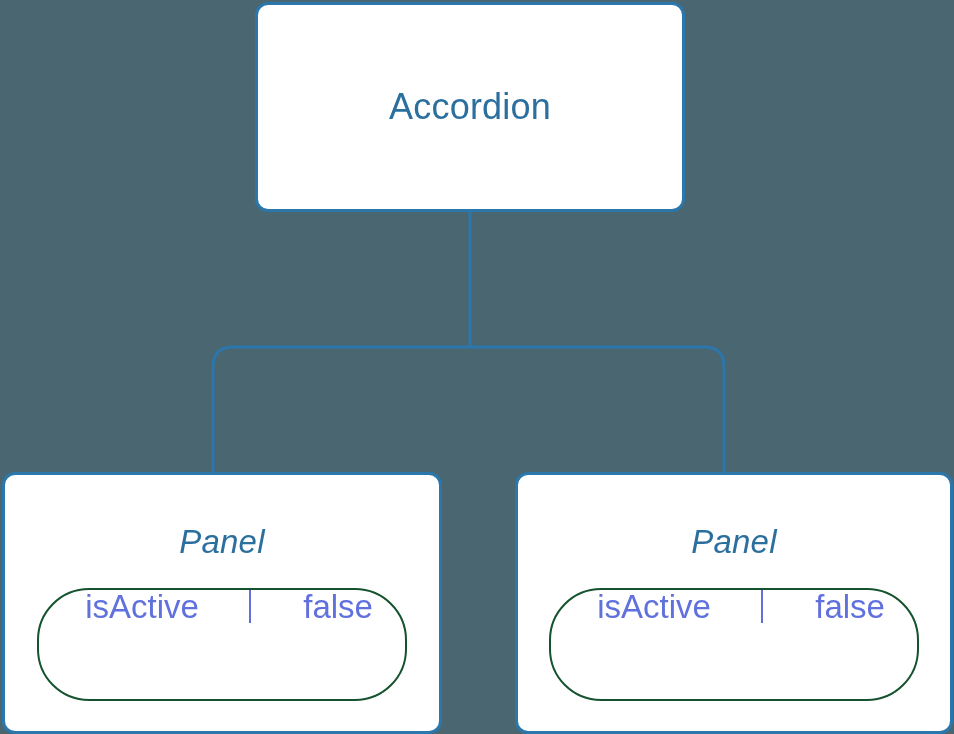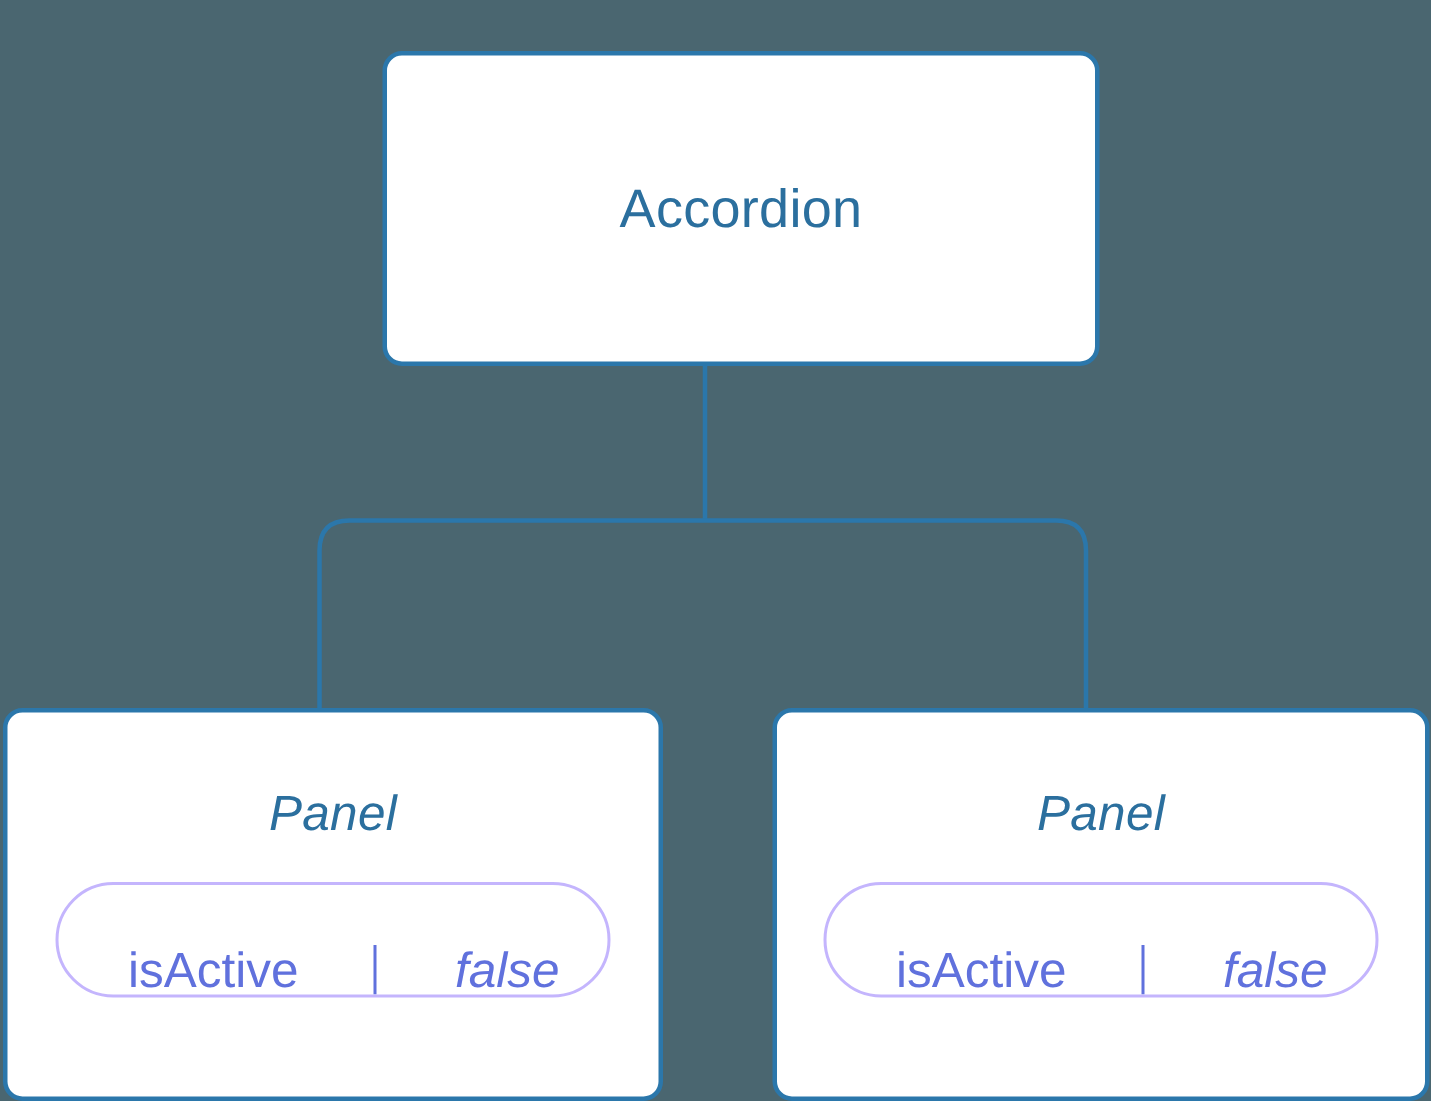--- a/index.html
+++ b/index.html
@@ -40,24 +40,23 @@
     border-radius: 13px;
     box-sizing: border-box;
     display: flex;
     flex-direction: column;
     align-items: center;
   }
 
   .node.root {
     left: 255px;
     top: 2px;
-    width: 478px;
+    width: 430px;
     height: 210px;
     justify-content: center;
-    margin-top: 32px;
   }
 
   .node.panel-left {
     left: 2px;
     top: 472px;
     width: 440px;
     height: 262px;
     border-bottom-left-radius: 13px;
     border-bottom-right-radius: 13px;
   }
@@ -82,24 +81,24 @@
   .node.panel-right .node-title {
     margin-top: 50px;
     font-size: 33px;
     font-style: italic;
   }
 
   
   .pill {
     margin-top: 30px;
     display: flex;
-    align-items: flex-end;
-    height: 77px;
+    align-items: flex-start;
+    height: 113px;
     width: 370px;
-    border: 2px solid #c4b5fd;
+    border: 2px solid #14532d;
     border-radius: 52px;
     box-sizing: border-box;
     background: transparent;
     overflow: hidden;
   }
 
   .pill-key,
   .pill-val {
     display: flex;
     align-items: center;
@@ -114,21 +113,20 @@
 
   .pill-key {
     width: 58%;
     border-right: 2px solid #6071dd;
     padding-right: 4px;
   }
 
   .pill-val {
     width: 42%;
     padding-left: 20px;
-    font-style: italic;
   }
 </style>
 </head>
 <body>
 
 <div id="stage">
 
   <svg id="connectors" viewBox="0 0 954 734" width="954" height="734" xmlns="http://www.w3.org/2000/svg" aria-hidden="true">
 
     <path d="M 470 208 L 470 347" fill="none" stroke="#2b77ab" stroke-width="3"></path>

